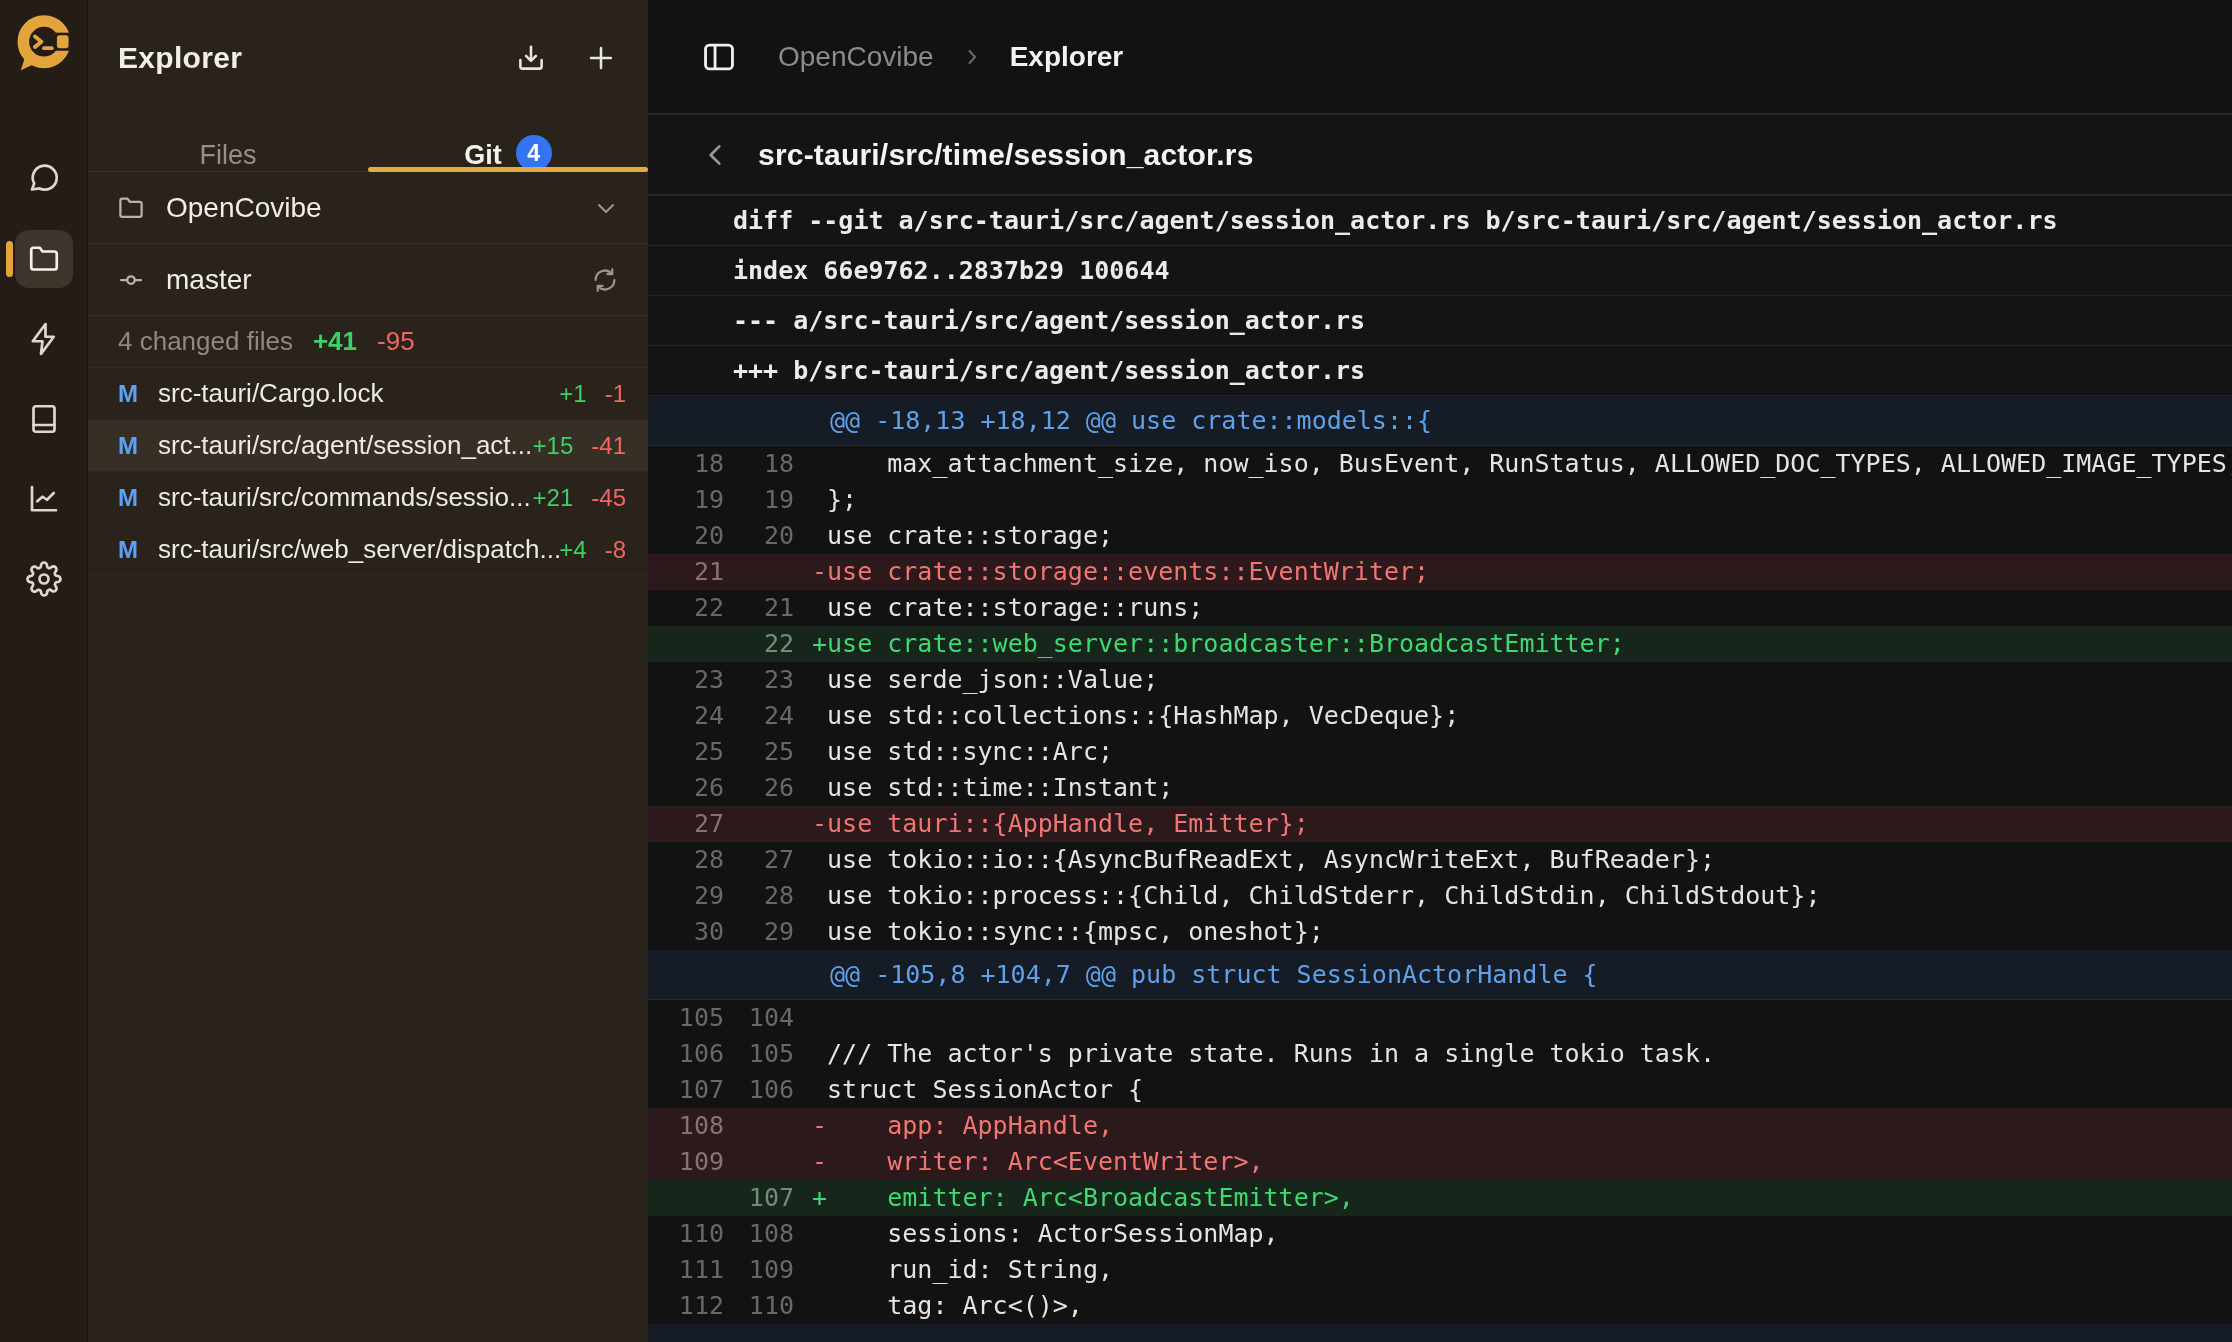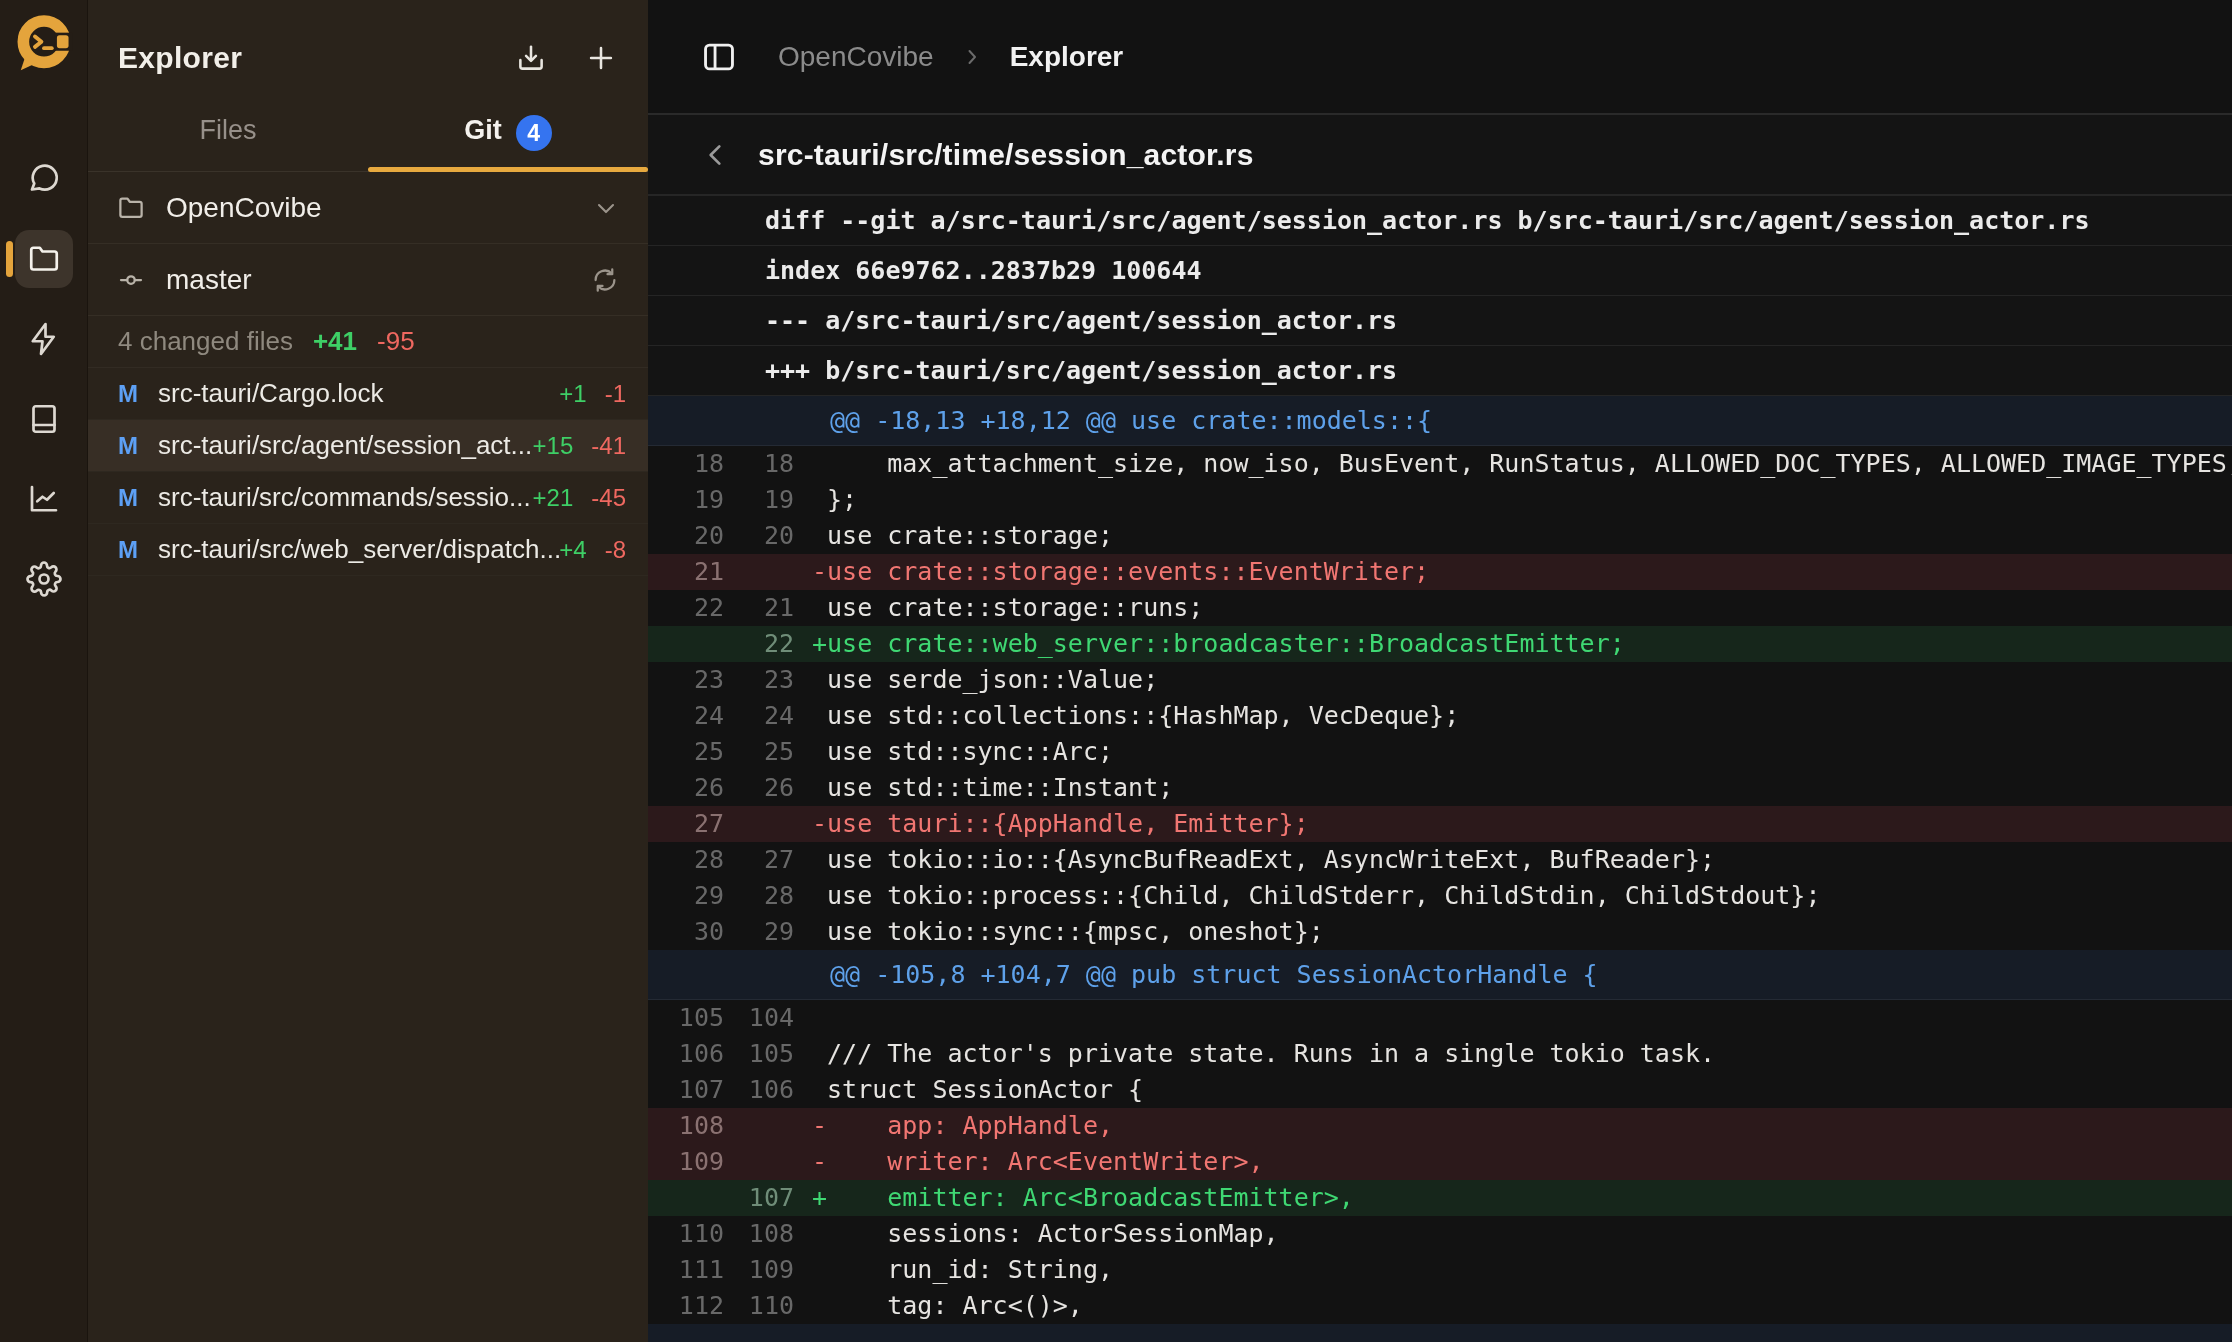--- a/index.html
+++ b/index.html
@@ -18,21 +18,21 @@
   .rail-item.active { background:#3d342b; border-radius:14px; color:#f5f2ec; }
   .rail-item.active::before { content:""; position:absolute; left:-9px; top:11px; width:7px; height:36px;
                border-radius:4px; background:#e4a43c; }
 
   
   .sidebar { width:560px; flex-shrink:0; background:#2a231b; display:flex; flex-direction:column; }
   .sb-header { height:115px; flex-shrink:0; display:flex; align-items:center; padding:0 30px; }
   .sb-title { flex:1; font-size:30px; font-weight:700; color:#f2efe9; letter-spacing:.3px; }
   .sb-actions { display:flex; gap:36px; color:#e9e6e0; }
   .tabs { height:57px; flex-shrink:0; display:flex; border-bottom:1px solid #3a332a; }
-  .tab { flex:1; display:flex; align-items:flex-start; justify-content:center; gap:14px;
+  .tab { flex:1; display:flex; align-items:flex-end; justify-content:center; gap:14px;
          font-size:27px; color:#97908a; position:relative; cursor:default; }
   .tab.active { color:#f5f2ee; font-weight:600; }
   .tab.active::after { content:""; position:absolute; left:0; right:0; bottom:-1px; height:5px;
          background:#e7a93f; border-radius:3px; }
   .badge { min-width:36px; height:36px; border-radius:18px; background:#3574f0; color:#fff;
            font-size:23px; font-weight:700; display:flex; align-items:center; justify-content:center; }
   .tree-row { height:72px; flex-shrink:0; display:flex; align-items:center; padding:0 28px;
               gap:20px; border-bottom:1px solid #352e25; font-size:28px; color:#f1eee9; }
   .tree-row .lead { color:#b9b3a9; }
   .tree-row .trail { margin-left:auto; color:#9b948b; }
@@ -55,21 +55,21 @@
   .crumb-toggle { color:#f0f0f0; margin-right:14px; }
   .crumb-project { font-size:28px; color:#8b8b8b; }
   .crumb-sep { color:#6b6b6b; }
   .crumb-page { font-size:28px; font-weight:600; color:#f2f2f2; }
   .file-bar { height:81px; flex-shrink:0; display:flex; align-items:center; gap:26px;
               padding-left:52px; background:#141414; border-bottom:2px solid #262626; }
   .back-btn { color:#9a9a9a; }
   .file-path { font-size:30px; font-weight:700; color:#f4f4f4; letter-spacing:.2px; }
 
   .diff { flex:1; overflow:hidden; font-family:"DejaVu Sans Mono",monospace; font-size:25px; }
-  .meta-row { height:50px; display:flex; align-items:center; padding-left:117px; white-space:pre;
+  .meta-row { height:50px; display:flex; align-items:center; padding-left:85px; white-space:pre;
               background:#141414; border-bottom:1px solid #252525; color:#ebebeb; font-weight:700; }
   .hunk-row { height:50px; display:flex; align-items:center; padding-left:182px; white-space:pre;
               background:#161c26; border-bottom:1px solid #242a34; color:#5ea1ea; }
   .code-row { height:36px; display:flex; background:#121212; }
   .ln { width:76px; flex-shrink:0; text-align:right; line-height:36px; color:#686868; }
   .ln.new { width:70px; }
   .code { padding-left:18px; line-height:36px; white-space:pre; color:#e6e4e1; }
   .code-row.del { background:#2c191b; }
   .code-row.del .code { color:#f17672; }
   .code-row.del .ln { color:#8a7171; }

